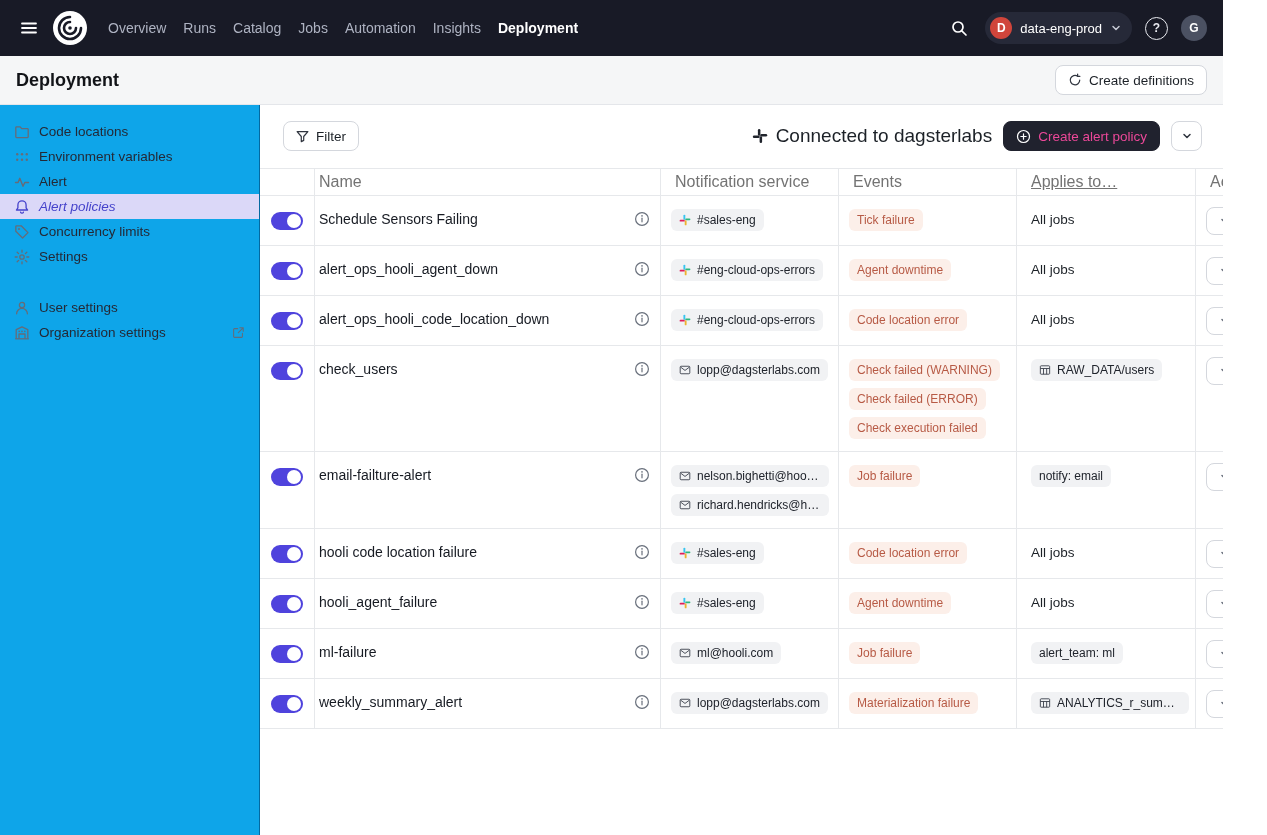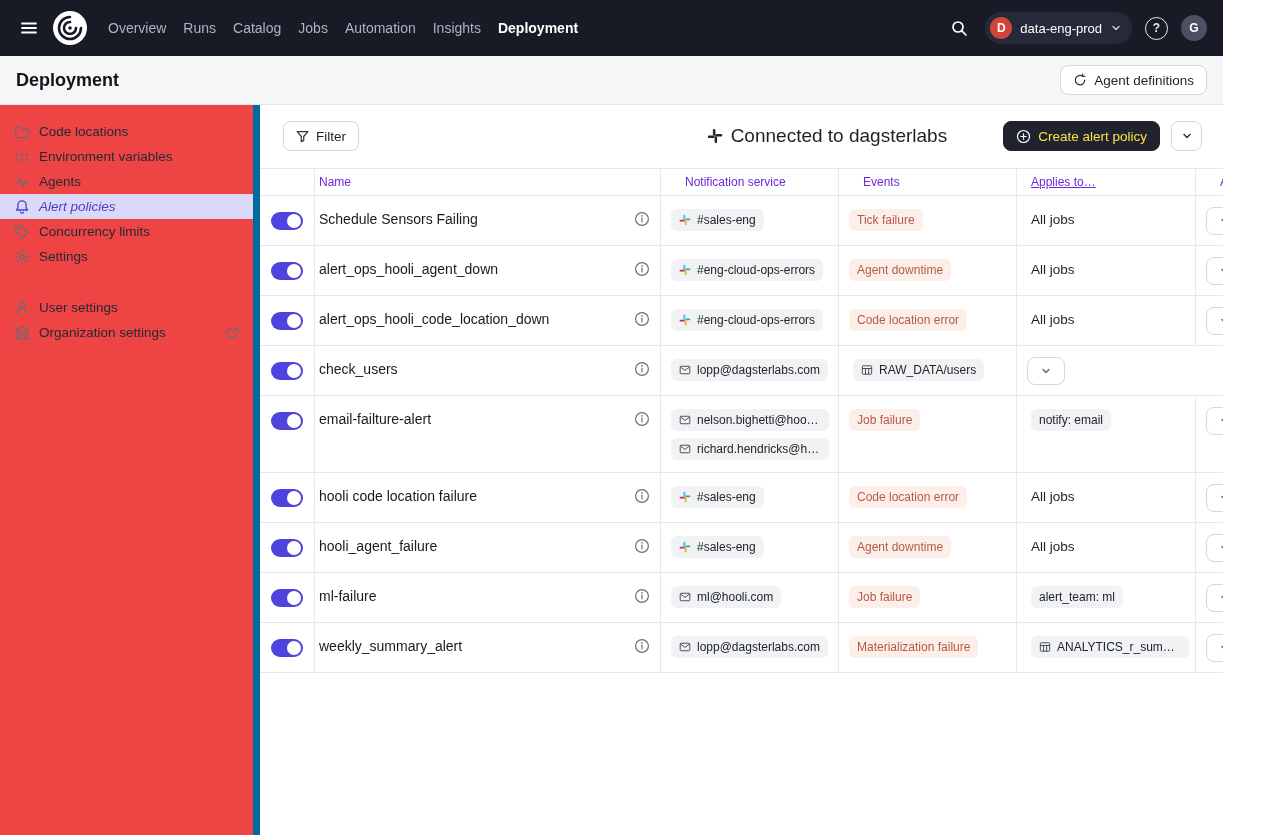--- a/index.html
+++ b/index.html
@@ -35,47 +35,47 @@
   
   .pagehead { height:49px; background:#F5F6F7; border-bottom:1px solid #E4E6EA; display:flex;
     align-items:center; padding:0 16px; }
   .pagehead h1 { font-size:18px; font-weight:700; color:#121418; }
   .pagehead .btn { margin-left:auto; }
 
   .btn { display:inline-flex; align-items:center; gap:7px; background:#fff; border:1px solid #D4D7DD;
     border-radius:8px; padding:0 12px; height:30px; font-size:13.5px; color:#1C2127; cursor:pointer;
     font-family:inherit; white-space:nowrap; }
   .btn .icn { color:#30353F; }
-  .btn.dark { background:var(--button-dark,#20222E); border-color:var(--button-dark,#20222E); color:#fde047;margin-left:45px; }
+  .btn.dark { background:var(--button-dark,#20222E); border-color:var(--button-dark,#20222E); color:#ec4899; }
   .btn.dark .icn { color:#fff; }
   .btn.sq { width:31px; padding:0; justify-content:center; }
 
   
   .shell { display:flex; height:730px; }
-  .sidebar { width:260px; flex:none; border-right:7px solid #0369a1; padding-top:14px; background:#ef4444; }
+  .sidebar { width:260px; flex:none; border-right:1px solid #0369a1; padding-top:14px; background:#0ea5e9; }
   .side-item { height:25px; display:flex; align-items:center; gap:9px; padding:0 14px; font-size:13.5px;
     color:#242936; cursor:pointer; }
   .side-item.active { background:var(--active-item-bg,#DBD8F8); color:var(--active-item-text,#4543CB);font-style:italic; }
   .side-item.active .icn { color:var(--active-item-text,#4543CB); }
   .side-group-2 { margin-top:26px; }
   .spacer { flex:1; }
 
   .main { flex:1; min-width:0; background:#fff; }
   .toolbar { display:flex; align-items:center; padding:16px 21px 0 23px; }
   .toolbar-right { margin-left:auto; display:flex; align-items:center; gap:11px; }
   .connected { display:flex; align-items:center; gap:8px; font-size:19px; color:#1C2127; }
   .connected .icn { color:#20242C; }
 
   
   .table { margin-top:17px; }
   .grid-row { display:grid; grid-template-columns:54px 346px 178px 178px 179px 1fr; }
   .grid-row > div + div { border-left:1px solid #E6E8EB; }
   .thead { height:28px; border-top:1px solid #E6E8EB; border-bottom:1px solid #E6E8EB;
-    align-items:center; color:#6d28d9; font-size:12px; }
-  .hcell { padding-left:24px; height:100%; display:flex; align-items:center; }
+    align-items:center; color:#737373; font-size:16px; }
+  .hcell { padding-left:14px; height:100%; display:flex; align-items:center; }
   .thead > div:nth-child(2) { padding-left:4px; }
   .thead > div:nth-child(5) { padding-left:14px;text-decoration:underline; }
   .trow { min-height:50px; border-bottom:1px solid #E6E8EB; }
   .cell { min-height:100%; }
   .c-toggle { display:flex; justify-content:center; align-items:flex-start; padding-top:16px; }
   .toggle { width:32px; height:18px; border-radius:9px; background:#DDE0E5; position:relative;
     display:inline-block; cursor:pointer; flex:none; }
   .toggle.on { background:var(--accent,#4F43DD); }
   .knob { position:absolute; width:14px; height:14px; top:2px; left:2px; border-radius:50%; background:#fff; }
   .toggle.on .knob { left:16px; }
@@ -155,21 +155,21 @@
 
   <div class="pagehead">
     <h1>Deployment</h1>
     <button class="btn">
       <span class="icn i14">
           <svg viewBox="0 0 16 16" fill="none" stroke="currentColor" stroke-width="1.4" stroke-linecap="round" stroke-linejoin="round">
             <path d="M13.4 8A5.4 5.4 0 1 1 11 3.6"></path>
             <path d="M11 1.2v2.6h2.6"></path>
           </svg>
         </span>
-      <span>Agent definitions</span>
+      <span>Create definitions</span>
     </button>
   </div>
 
   <div class="shell">
     <div class="sidebar">
       <div id="sidebar-main">
           <div class="side-item">
             <span class="icn i16">
               <svg viewBox="0 0 16 16" fill="none" stroke="currentColor" stroke-width="1.3" stroke-linejoin="round">
                 <path d="M1.8 12.8V3.6a.8.8 0 0 1 .8-.8h3.6l1.5 1.9h5.7a.8.8 0 0 1 .8.8v7.3a.8.8 0 0 1-.8.8H2.6a.8.8 0 0 1-.8-.8z"></path>
@@ -189,21 +189,21 @@
               </svg>
             </span>
             <span class="side-label">Environment variables</span>
           </div>
           <div class="side-item">
             <span class="icn i16">
               <svg viewBox="0 0 16 16" fill="none" stroke="currentColor" stroke-width="1.4" stroke-linecap="round" stroke-linejoin="round">
                 <path d="M1.5 8.5h2.6l1.7-4.2 3.2 8 1.8-3.8h3.7"></path>
               </svg>
             </span>
-            <span class="side-label">Agents</span>
+            <span class="side-label">Alert</span>
           </div>
           <div class="side-item active">
             <span class="icn i16">
               <svg viewBox="0 0 16 16" fill="none" stroke="currentColor" stroke-width="1.3" stroke-linecap="round" stroke-linejoin="round">
                 <path d="M8 1.8a4.1 4.1 0 0 0-4.1 4.1v2.9L2.4 11h11.2l-1.5-2.2V5.9A4.1 4.1 0 0 0 8 1.8z"></path>
                 <path d="M6.6 13.2a1.5 1.5 0 0 0 2.8 0"></path>
               </svg>
             </span>
             <span class="side-label">Alert policies</span>
           </div>
@@ -469,20 +469,31 @@
                 <span class="chip">
                   <span class="icn i12">
                     <svg viewBox="0 0 16 16" fill="none" stroke="currentColor" stroke-width="1.2" stroke-linejoin="round">
                       <rect x="1.6" y="3" width="12.8" height="10" rx="1.2"></rect>
                       <path d="M2.2 4.2L8 8.6l5.8-4.4"></path>
                     </svg>
                   </span>
                   <span class="chip-t">lopp@dagsterlabs.com</span>
                 </span>
               </div>
+              <div class="cell c-events">
+                <span class="chip event">
+                  <span class="chip-t">Check failed (WARNING)</span>
+                </span>
+                <span class="chip event">
+                  <span class="chip-t">Check failed (ERROR)</span>
+                </span>
+                <span class="chip event">
+                  <span class="chip-t">Check execution failed</span>
+                </span>
+              </div>
               <div class="cell c-applies">
                 <span class="chip">
                   <span class="icn i12">
                     <svg viewBox="0 0 16 16" fill="none" stroke="currentColor" stroke-width="1.2">
                       <rect x="1.8" y="2.4" width="12.4" height="11.2" rx="1"></rect>
                       <path d="M1.8 6h12.4M6 6v7.6M10.2 6v7.6"></path>
                     </svg>
                   </span>
                   <span class="chip-t">RAW_DATA/users</span>
                 </span>

